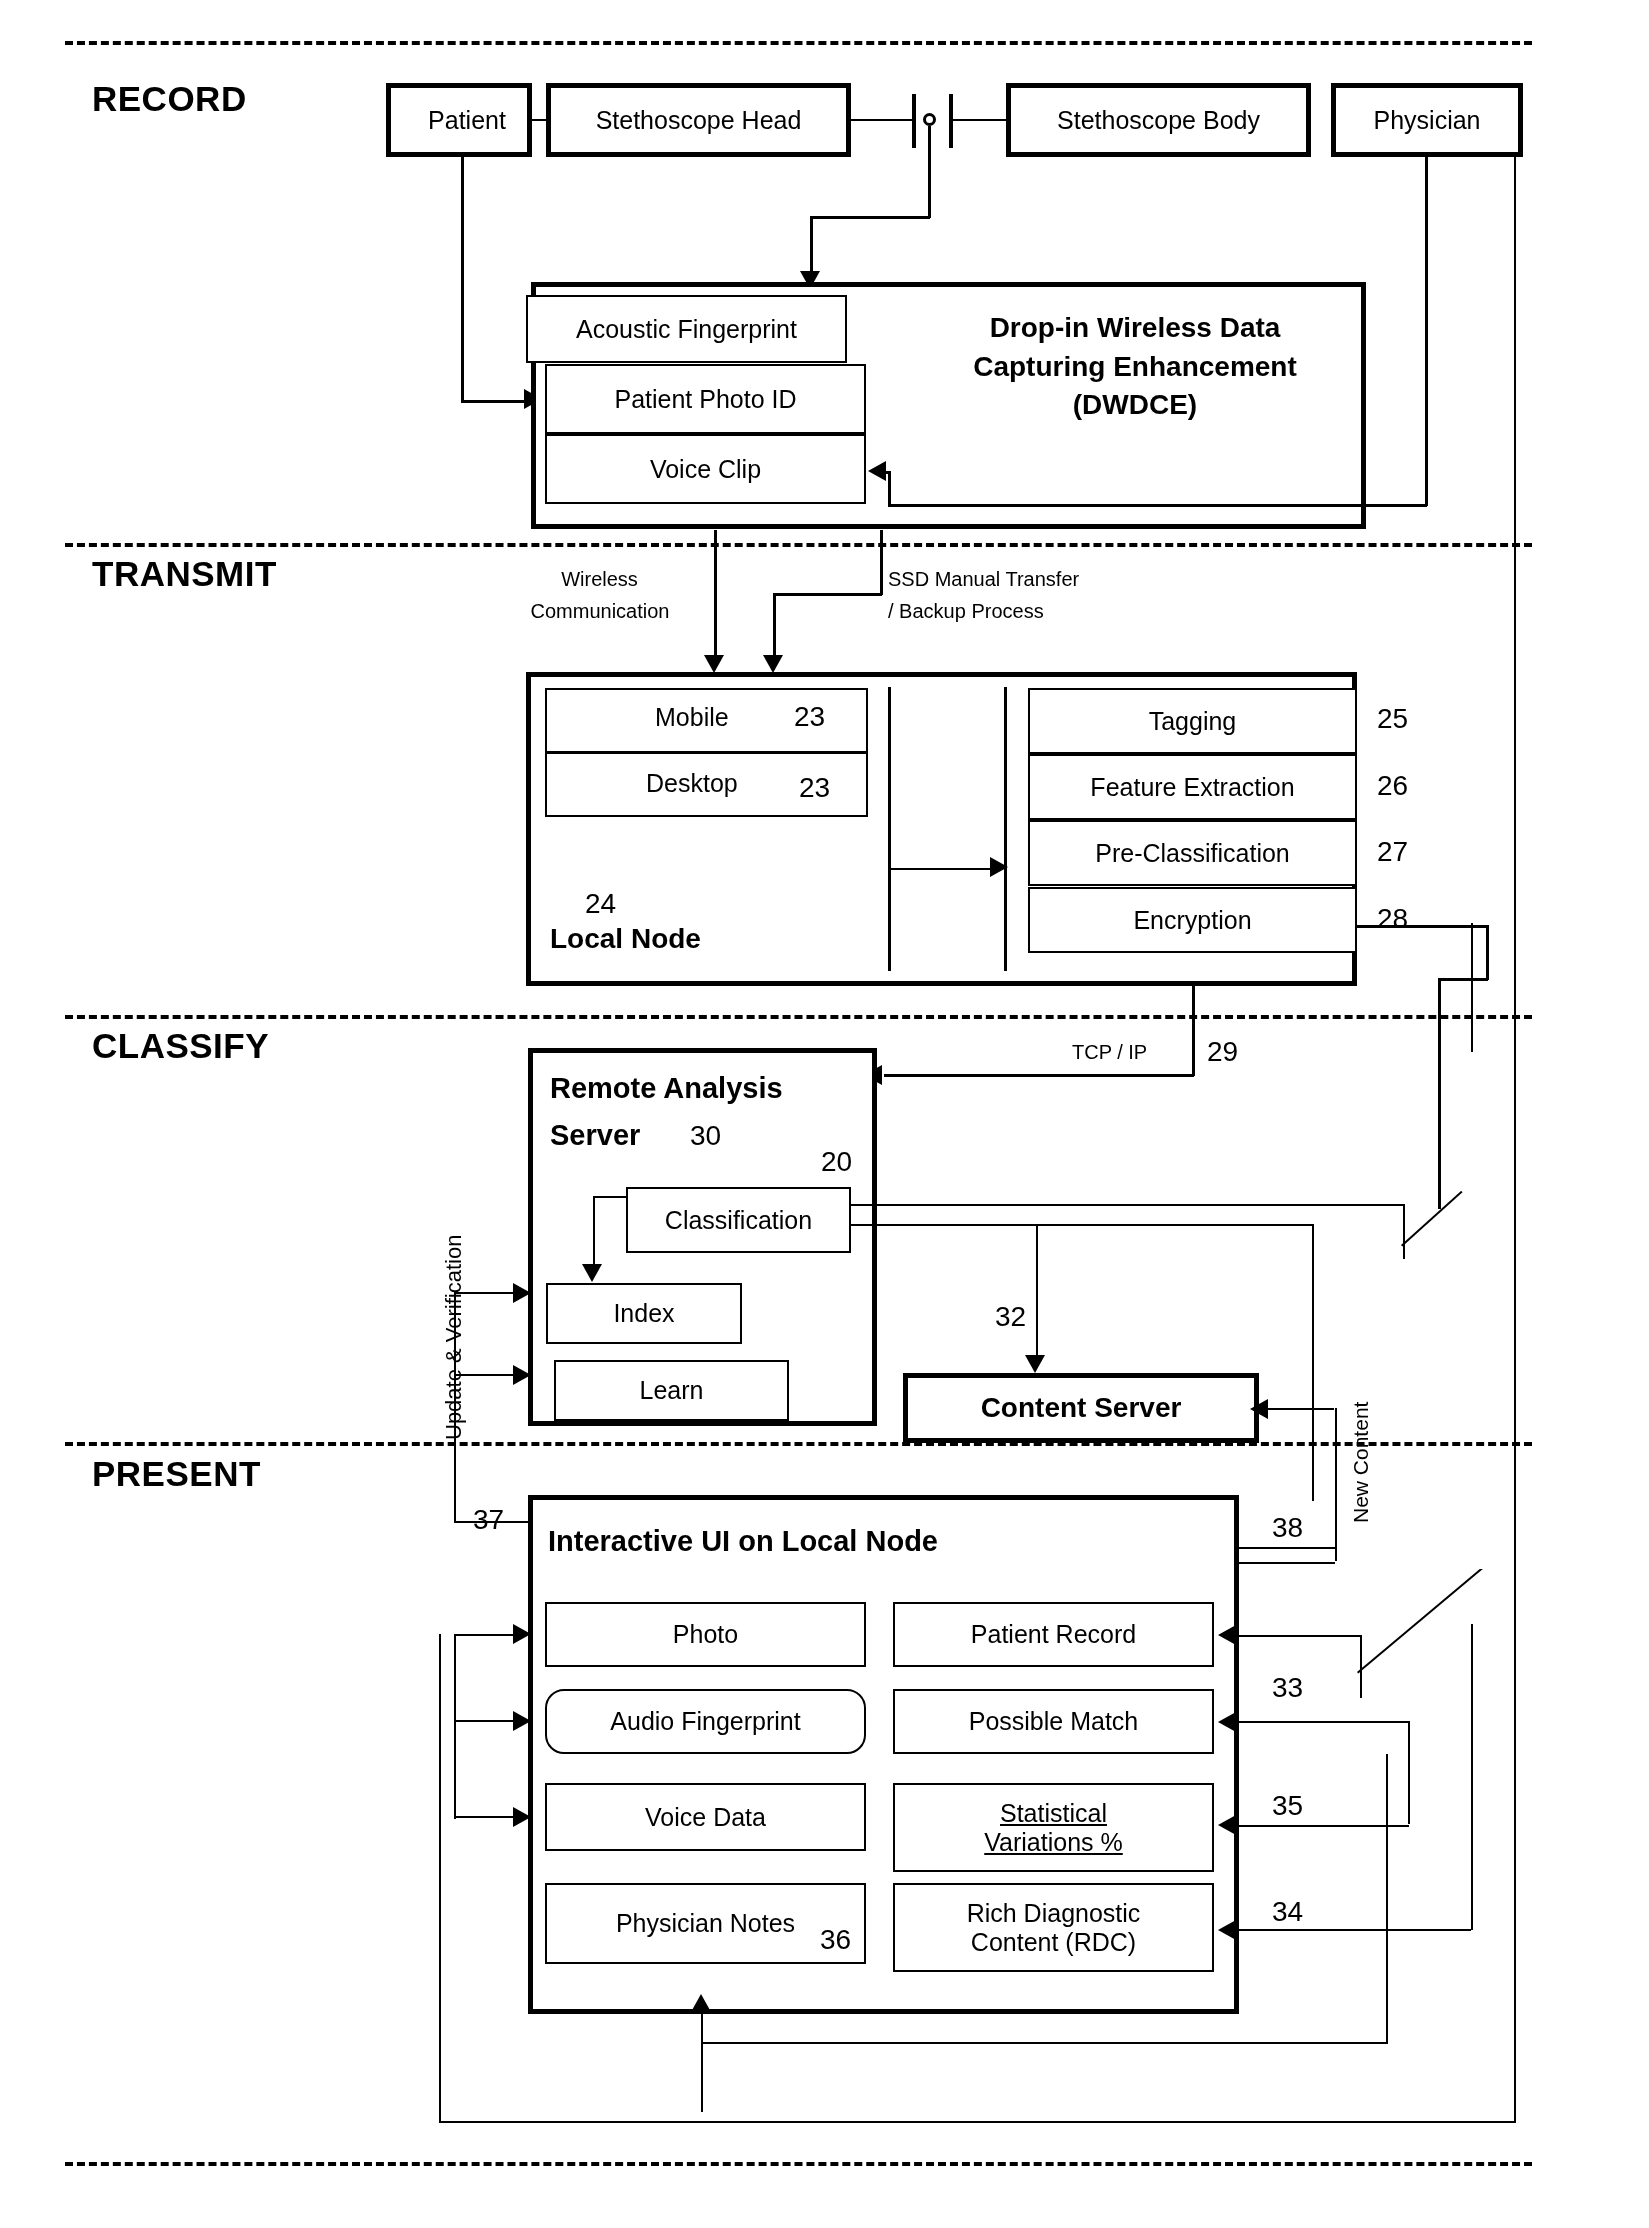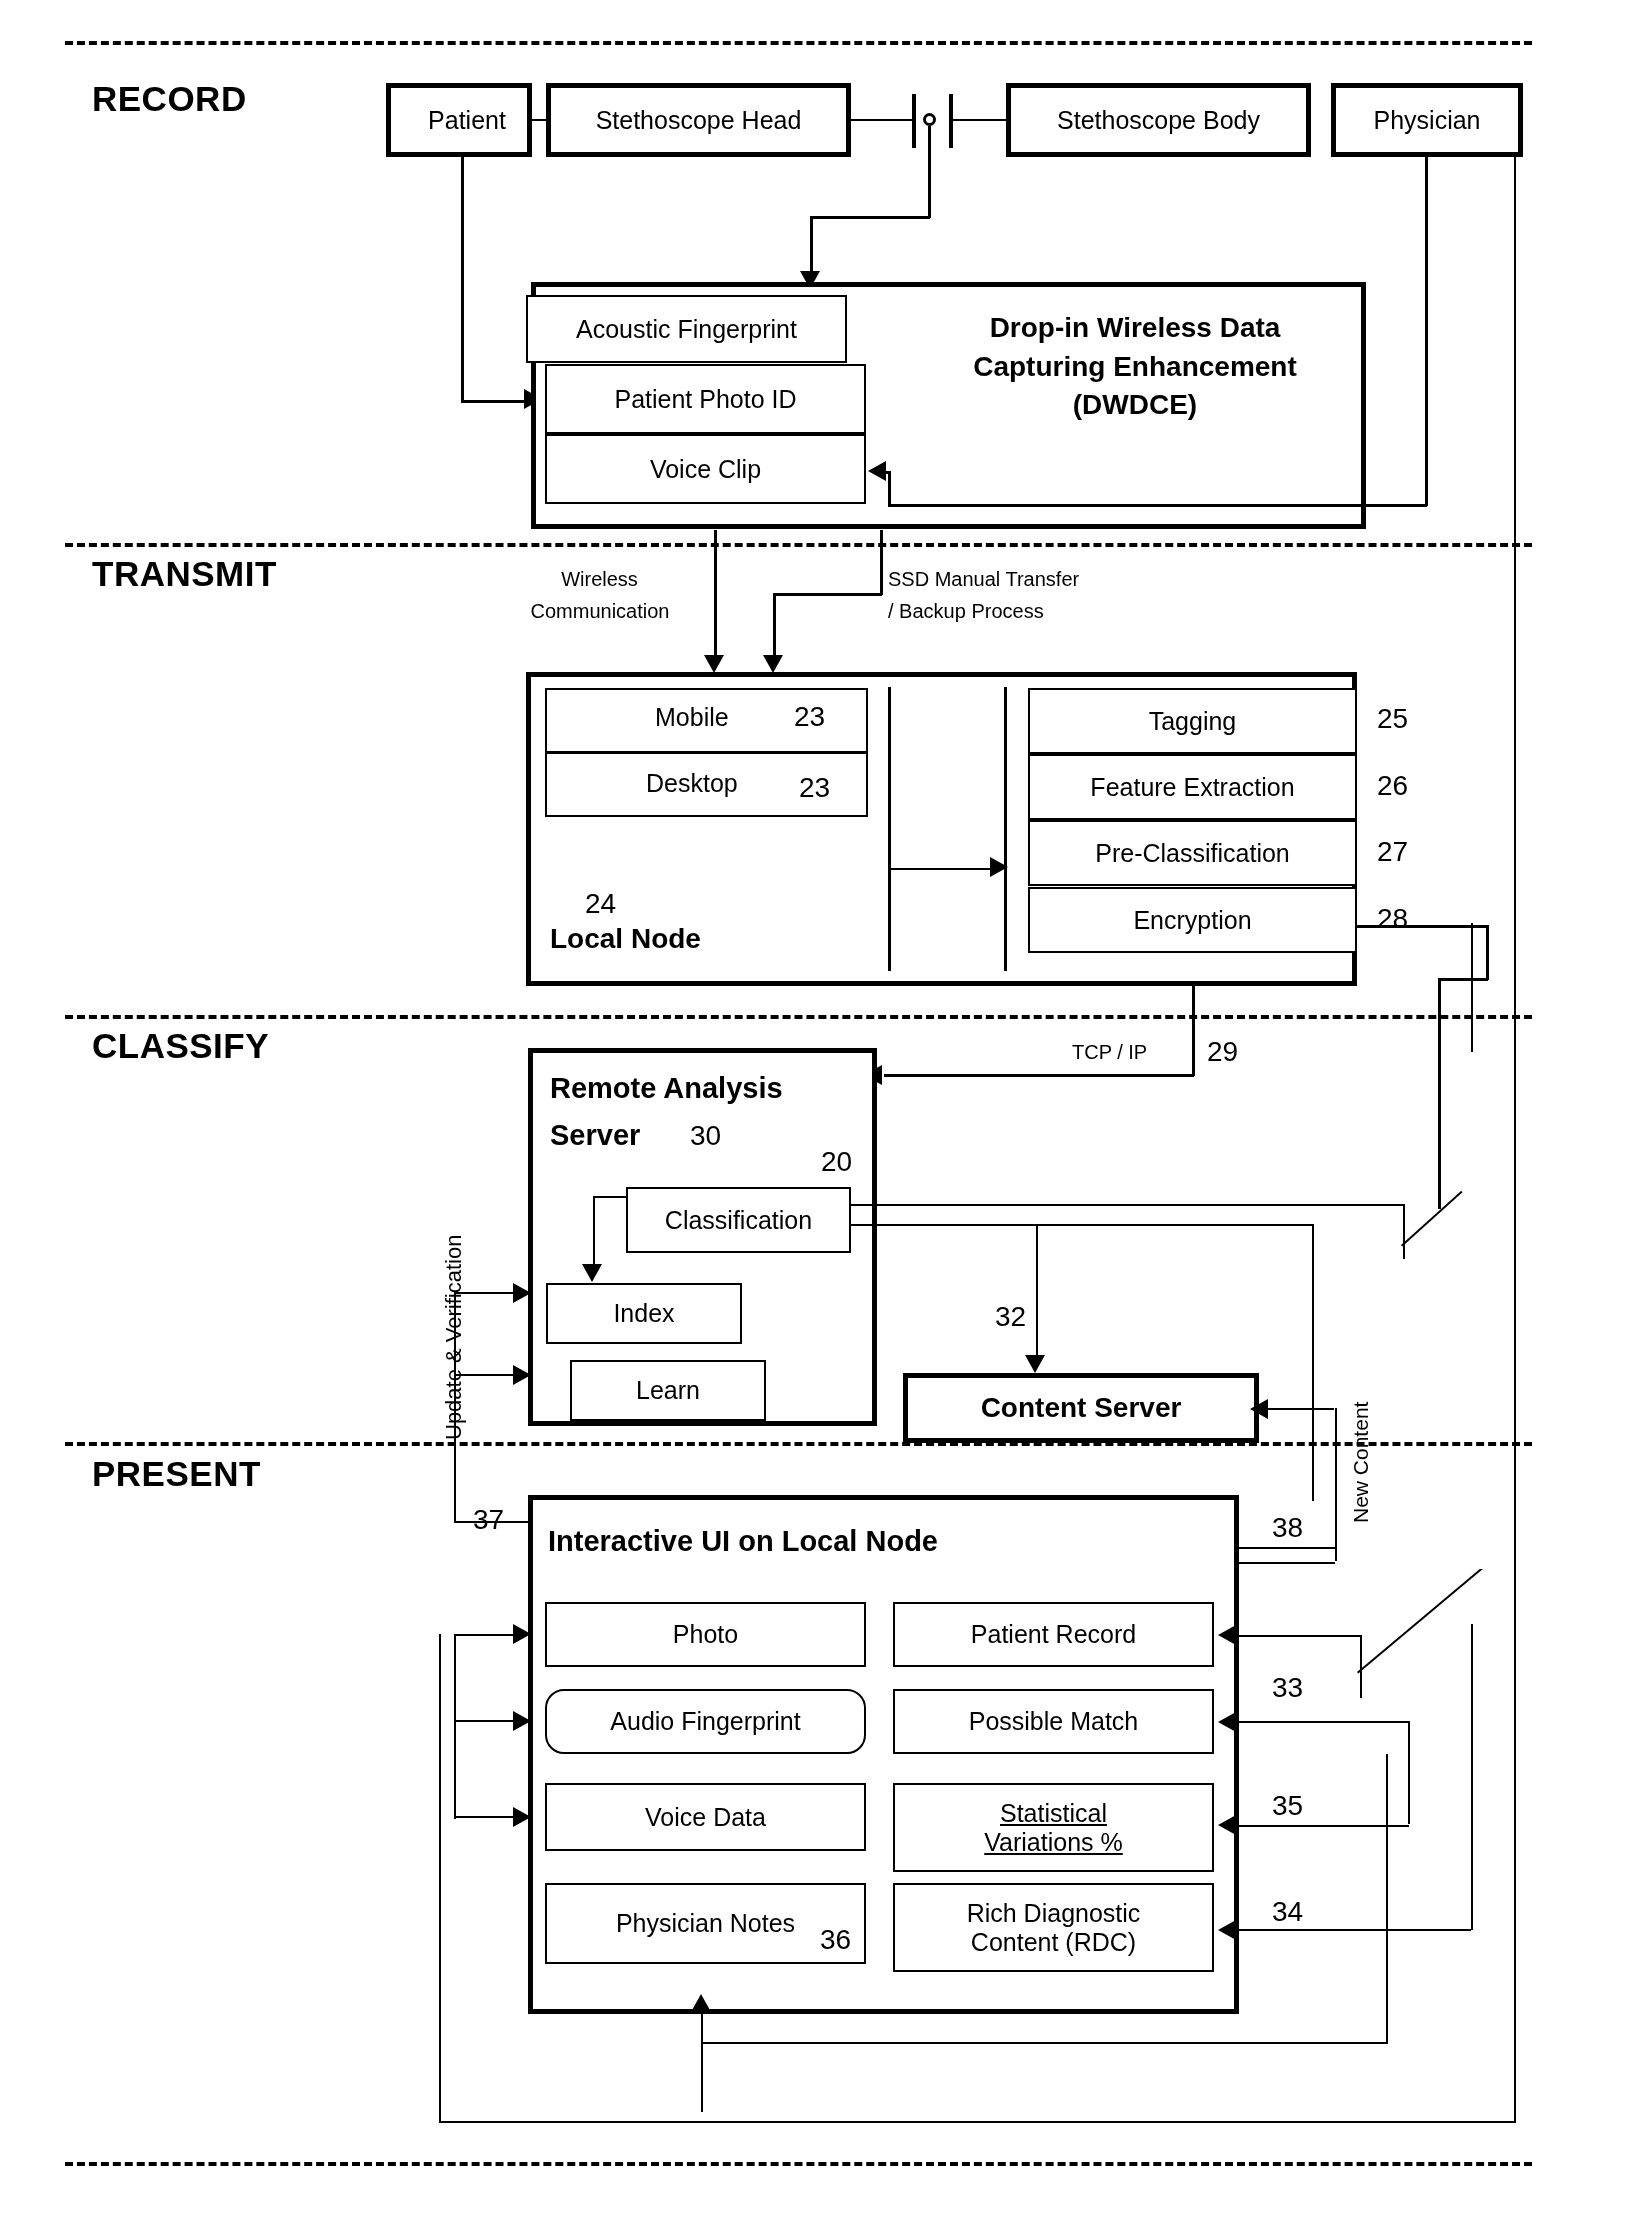--- a/index.html
+++ b/index.html
@@ -250,21 +250,21 @@
     <span>Classification</span>
   </div>
 
   <div class="hline" style="left:593px; top:1196px; width:35px;"></div>
   <div class="vline" style="left:593px; top:1196px; height:74px;"></div>
   <div class="arr arr-d" style="left:582px; top:1264px;"></div>
 
   <div class="box" style="left:546px; top:1283px; width:196px; height:61px;">
     <span>Index</span>
   </div>
-  <div class="box" style="left:570px; top:1360px; width:196px; height:61px;">
+  <div class="box" style="left:554px; top:1360px; width:235px; height:61px;">
     <span>Learn</span>
   </div>
 
   <div class="vtext" style="left:441px; top:1440px;">Update &amp; Verification</div>
   <div class="vline" style="left:454px; top:1292px; height:229px;"></div>
   <div class="hline" style="left:454px; top:1292px; width:72px;"></div>
   <div class="arr arr-r" style="left:513px; top:1283px;"></div>
   <div class="hline" style="left:454px; top:1374px; width:72px;"></div>
   <div class="arr arr-r" style="left:513px; top:1365px;"></div>
   <div class="hline" style="left:454px; top:1521px; width:74px;"></div>

